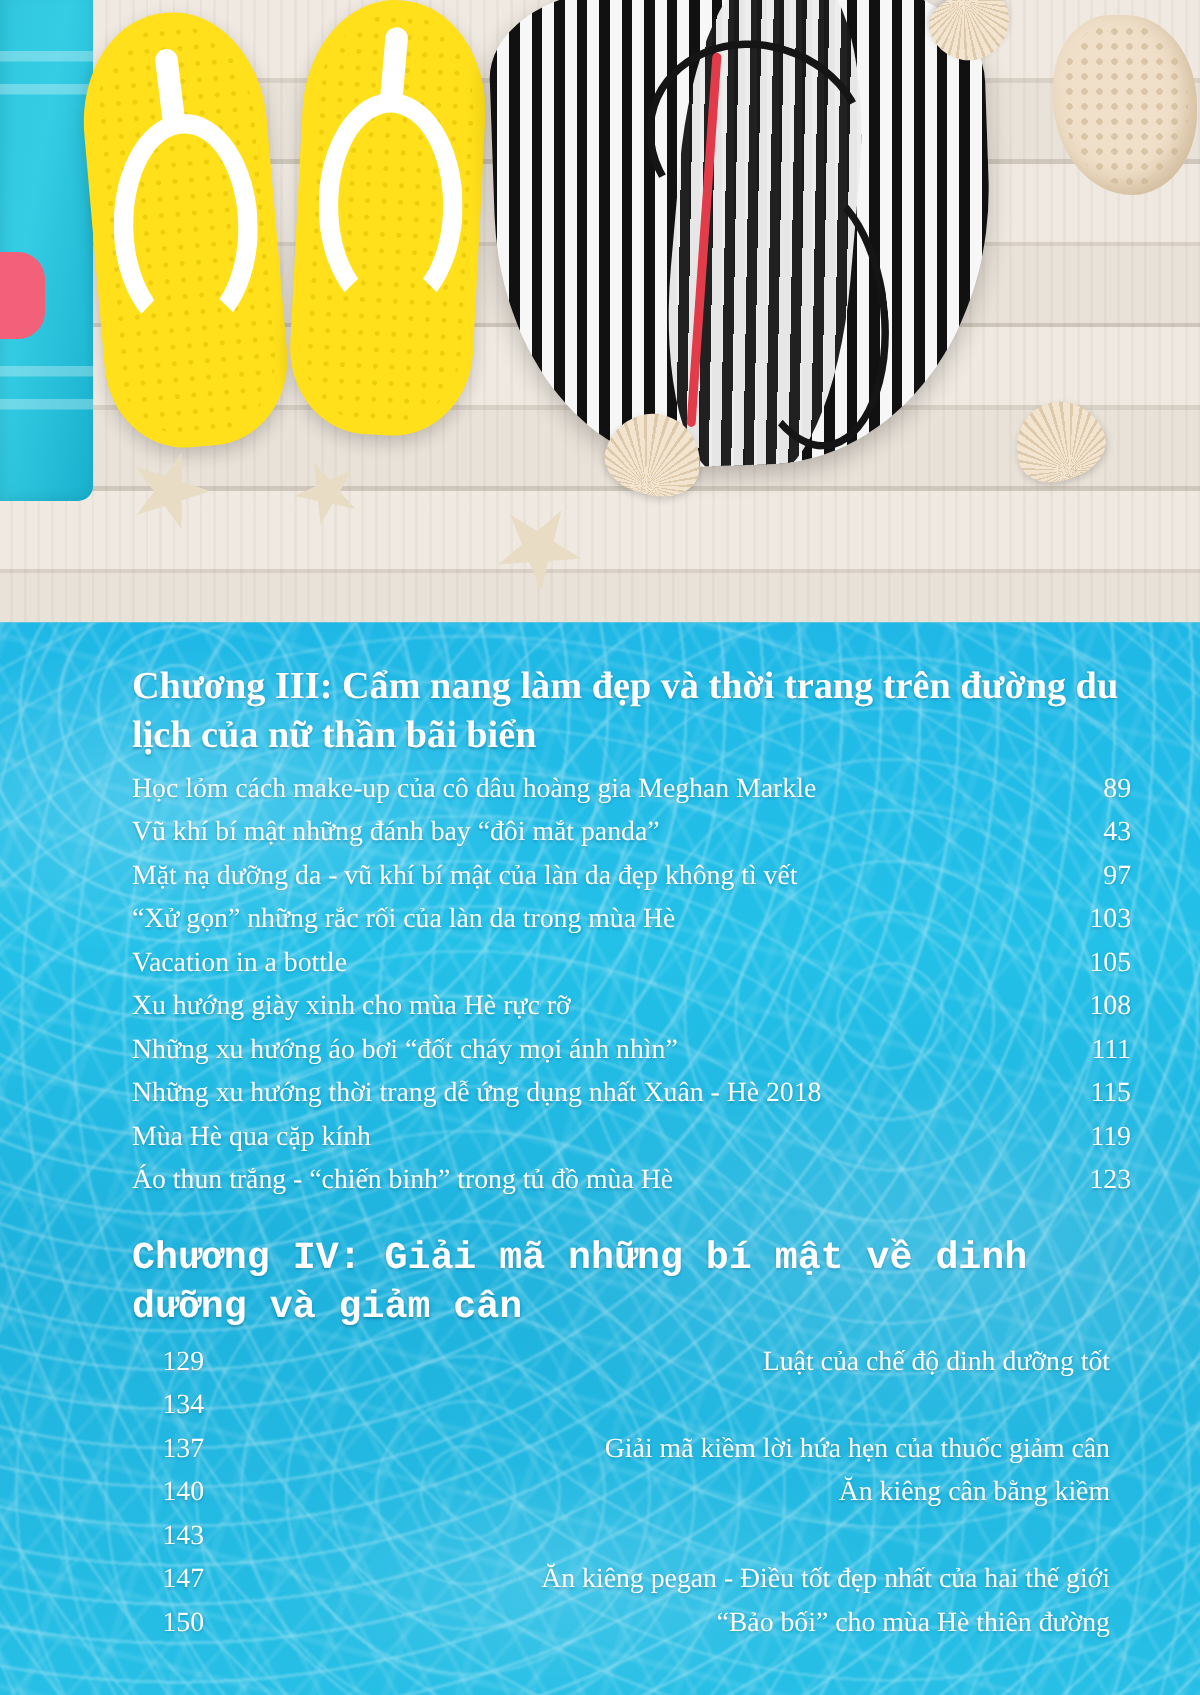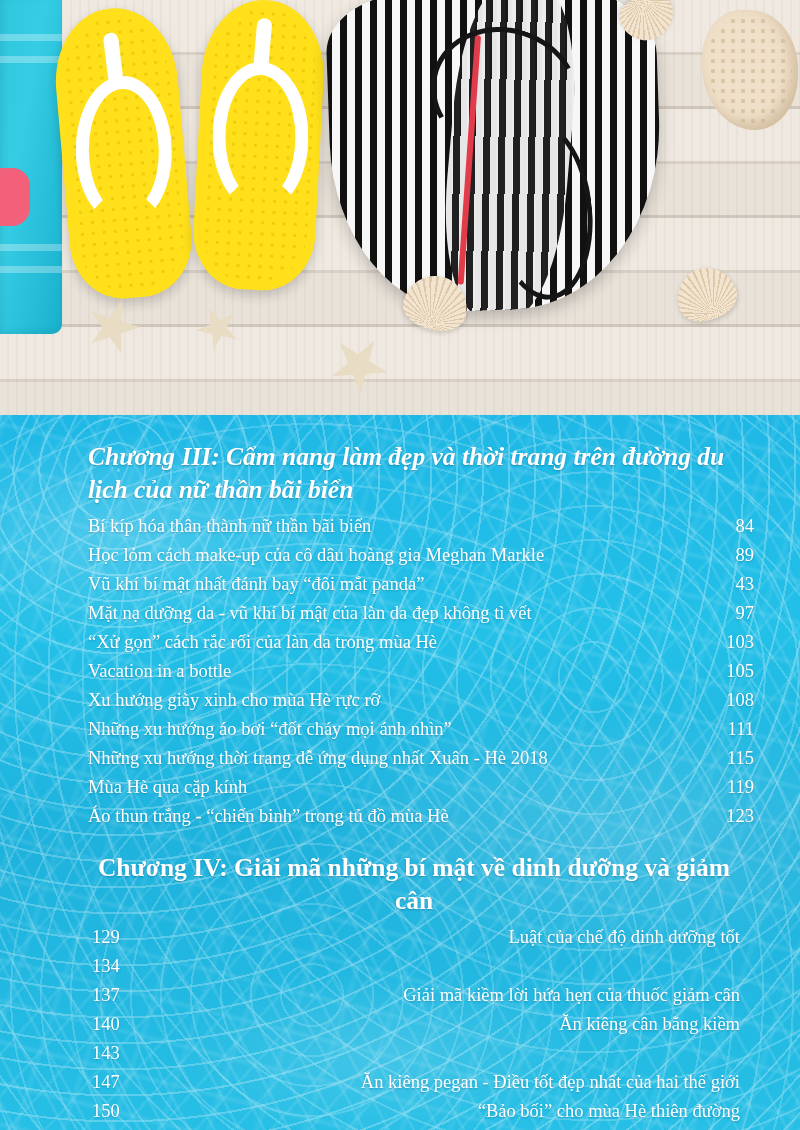--- a/index.html
+++ b/index.html
@@ -239,35 +239,35 @@
     box-sizing: border-box;
     color: #ffffff;
   }
   .chapter-title {
     font-weight: bold;
     font-size: 25.5px;
     line-height: 1.30;
     text-shadow: 0 1px 2px rgba(0,60,90,.35);
     margin: 0 0 6px 0;
   }
-  .chapter-title.right { text-align: center; padding-right: 14px; }
-  .chapter-title.left  { text-align: left; font-style: italic; }
+  .chapter-title.right { text-align: left; padding-right: 14px; font-family: Liberation Mono, monospace; }
+  .chapter-title.left  { text-align: left; }
 
   .entry {
     display: flex;
     align-items: baseline;
     font-size: 18.5px;
     line-height: 1.565;
     text-shadow: 0 1px 2px rgba(0,60,90,.30);
   }
   .entry .label { flex: 0 1 auto; white-space: nowrap; }
   .entry .spacer { flex: 1 1 auto; }
   .entry .page { flex: 0 0 auto; width: 42px; text-align: right; }
 
-  .entry.rev .page { width: 44px; text-align: left; padding-left: 4px; }
+  .entry.rev .page { width: 44px; text-align: right; padding-left: 4px; }
   .entry.rev .label { text-align: center; }
 
   .block-4 { margin-top: 20px; }
   .block-4 .entry { padding-right: 14px; }
 </style>
 </head>
 <body>
 
 <div class="photo-band">
   <div class="planks"></div>
@@ -307,41 +307,36 @@
 
 <div class="water">
   <div class="caustics"></div>
   <div class="caustics2"></div>
 
   <div class="toc">
 
     <div class="chapter-title left">Chương III: Cẩm nang làm đẹp và thời trang trên đường du lịch của nữ thần bãi biển</div>
 
     <div class="entry">
-      <span class="label">Bí kíp hóa thân thành nữ thần bãi biển</span>
-      <span class="spacer"></span>
-      <span class="page">84</span>
-    </div>
-    <div class="entry">
       <span class="label">Học lỏm cách make-up của cô dâu hoàng gia Meghan Markle</span>
       <span class="spacer"></span>
       <span class="page">89</span>
     </div>
     <div class="entry">
-      <span class="label">Vũ khí bí mật nhất đánh bay “đôi mắt panda”</span>
+      <span class="label">Vũ khí bí mật những đánh bay “đôi mắt panda”</span>
       <span class="spacer"></span>
       <span class="page">43</span>
     </div>
     <div class="entry">
       <span class="label">Mặt nạ dưỡng da - vũ khí bí mật của làn da đẹp không tì vết</span>
       <span class="spacer"></span>
       <span class="page">97</span>
     </div>
     <div class="entry">
-      <span class="label">“Xử gọn” cách rắc rối của làn da trong mùa Hè</span>
+      <span class="label">“Xử gọn” những rắc rối của làn da trong mùa Hè</span>
       <span class="spacer"></span>
       <span class="page">103</span>
     </div>
     <div class="entry">
       <span class="label">Vacation in a bottle</span>
       <span class="spacer"></span>
       <span class="page">105</span>
     </div>
     <div class="entry">
       <span class="label">Xu hướng giày xinh cho mùa Hè rực rỡ</span>

